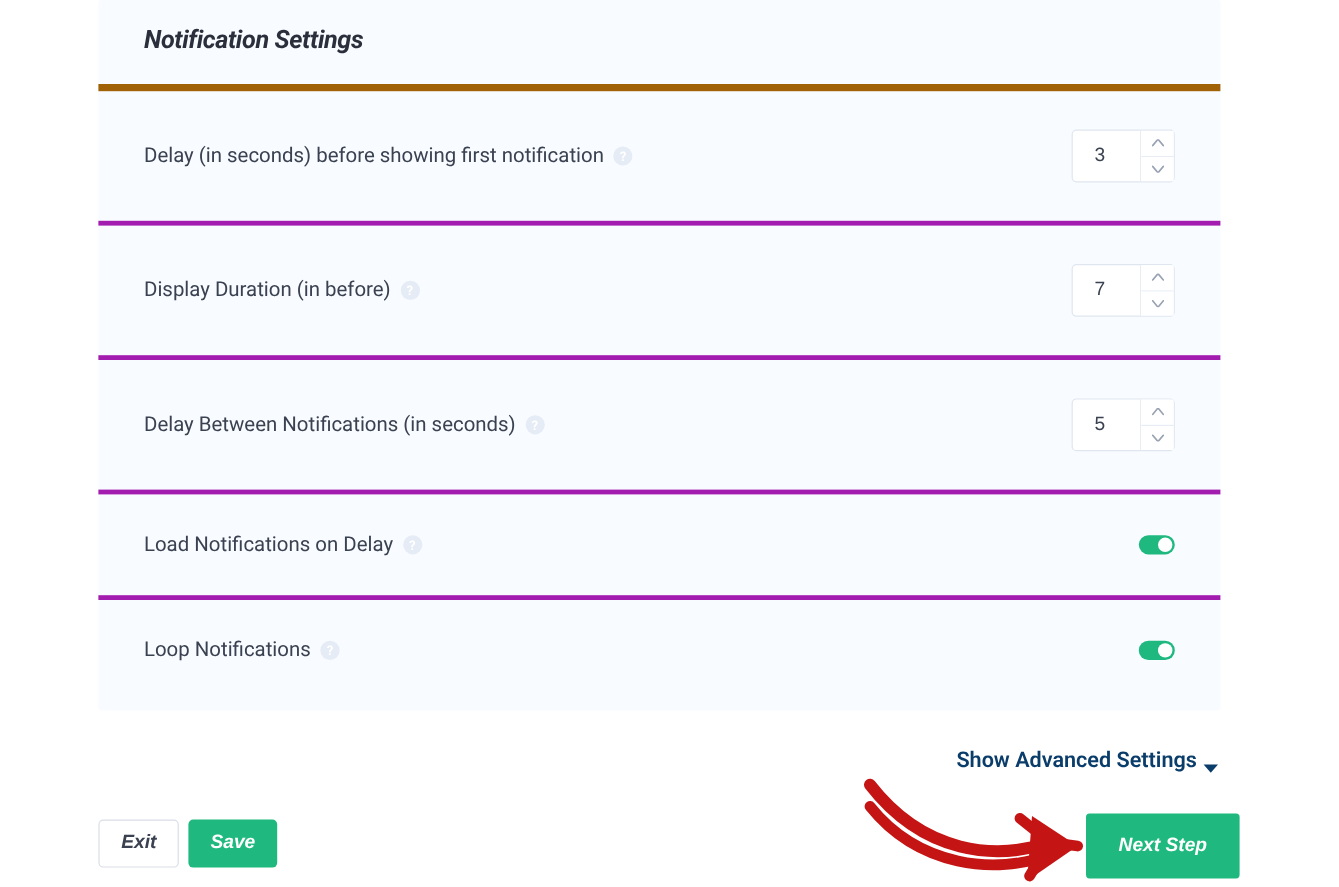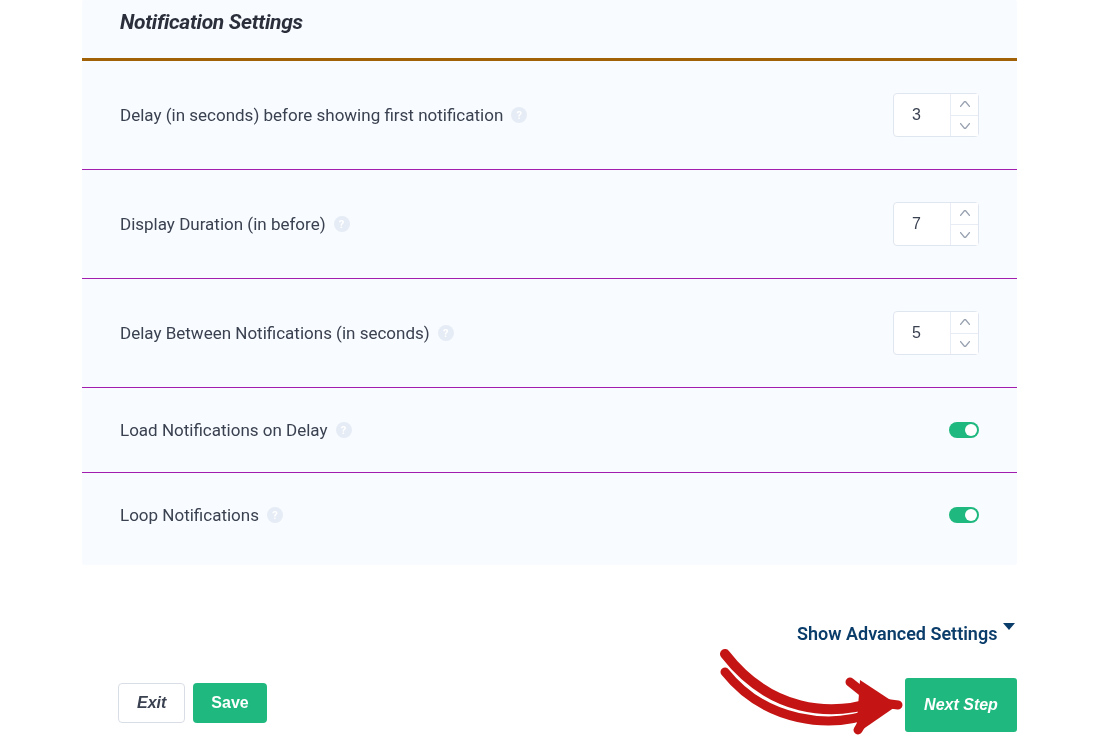--- a/index.html
+++ b/index.html
@@ -13,36 +13,36 @@
   }
   .panel {
     position: absolute;
     left: 82px;
     top: 0;
     width: 935px;
     background: #f8fbff;
     border-radius: 2px;
   }
   .panel-header {
-    padding: 10px 38px 24px 38px;
-    border-bottom: 3px solid #a16207;
+    padding: 22px 38px 24px 38px;
+    border-bottom: 6px solid #a16207;
   }
   .panel-title {
     font-size: 21px;
     font-weight: 700;
     font-style: italic;
     color: #2a2f3b;
     letter-spacing: -0.3px;
   }
   .row {
     display: flex;
     align-items: center;
     justify-content: space-between;
     padding: 32px 38px 32px 38px;
-    border-bottom: 1px solid #a21caf;
+    border-bottom: 4px solid #a21caf;
   }
   .row:last-child { border-bottom: none; padding-bottom: 40px; align-items: center; }
   .row-label {
     display: flex;
     align-items: center;
     gap: 8px;
     font-size: 17px;
     color: #3a4150;
   }
   .help-icon {
@@ -114,21 +114,21 @@
   }
   .advanced-link {
     position: absolute;
     left: 797px;
     top: 623px;
     color: #0b3d6b;
     font-size: 18px;
     font-weight: 600;
     cursor: pointer;
     display: flex;
-    align-items: flex-start;
+    align-items: flex-end;
     gap: 6px;
   }
   .caret-down {
     width: 0; height: 0;
     border-left: 6px solid transparent;
     border-right: 6px solid transparent;
     border-top: 7px solid #0b3d6b;
   }
   .footer-buttons-left {
     position: absolute;
@@ -137,43 +137,43 @@
     display: flex;
     gap: 8px;
     align-items: stretch;
   }
   .btn {
     height: 40px;
     padding: 0 18px;
     border-radius: 4px;
     font-size: 16px;
     font-weight: 700;
+    font-style: italic;
     cursor: pointer;
     display: inline-flex;
     align-items: center;
     justify-content: center;
     border: none;
   }
   .btn-exit {
     background: #ffffff;
     color: #3a4150;
     border: 1px solid #d9dee6;
     font-style: italic;
-    margin-left: 36px;
   }
   .btn-save {
     background: #1fb97f;
     color: #ffffff;
   }
   .btn-next {
     position: absolute;
     left: 905px;
     top: 678px;
     height: 54px;
-    width: 112px;
+    width: 128px;
     background: #1fb97f;
     color: #ffffff;
     font-style: italic;
     border-radius: 3px;
   }
   .arrow-annotation {
     position: absolute;
     left: 710px;
     top: 642px;
     width: 200px;

